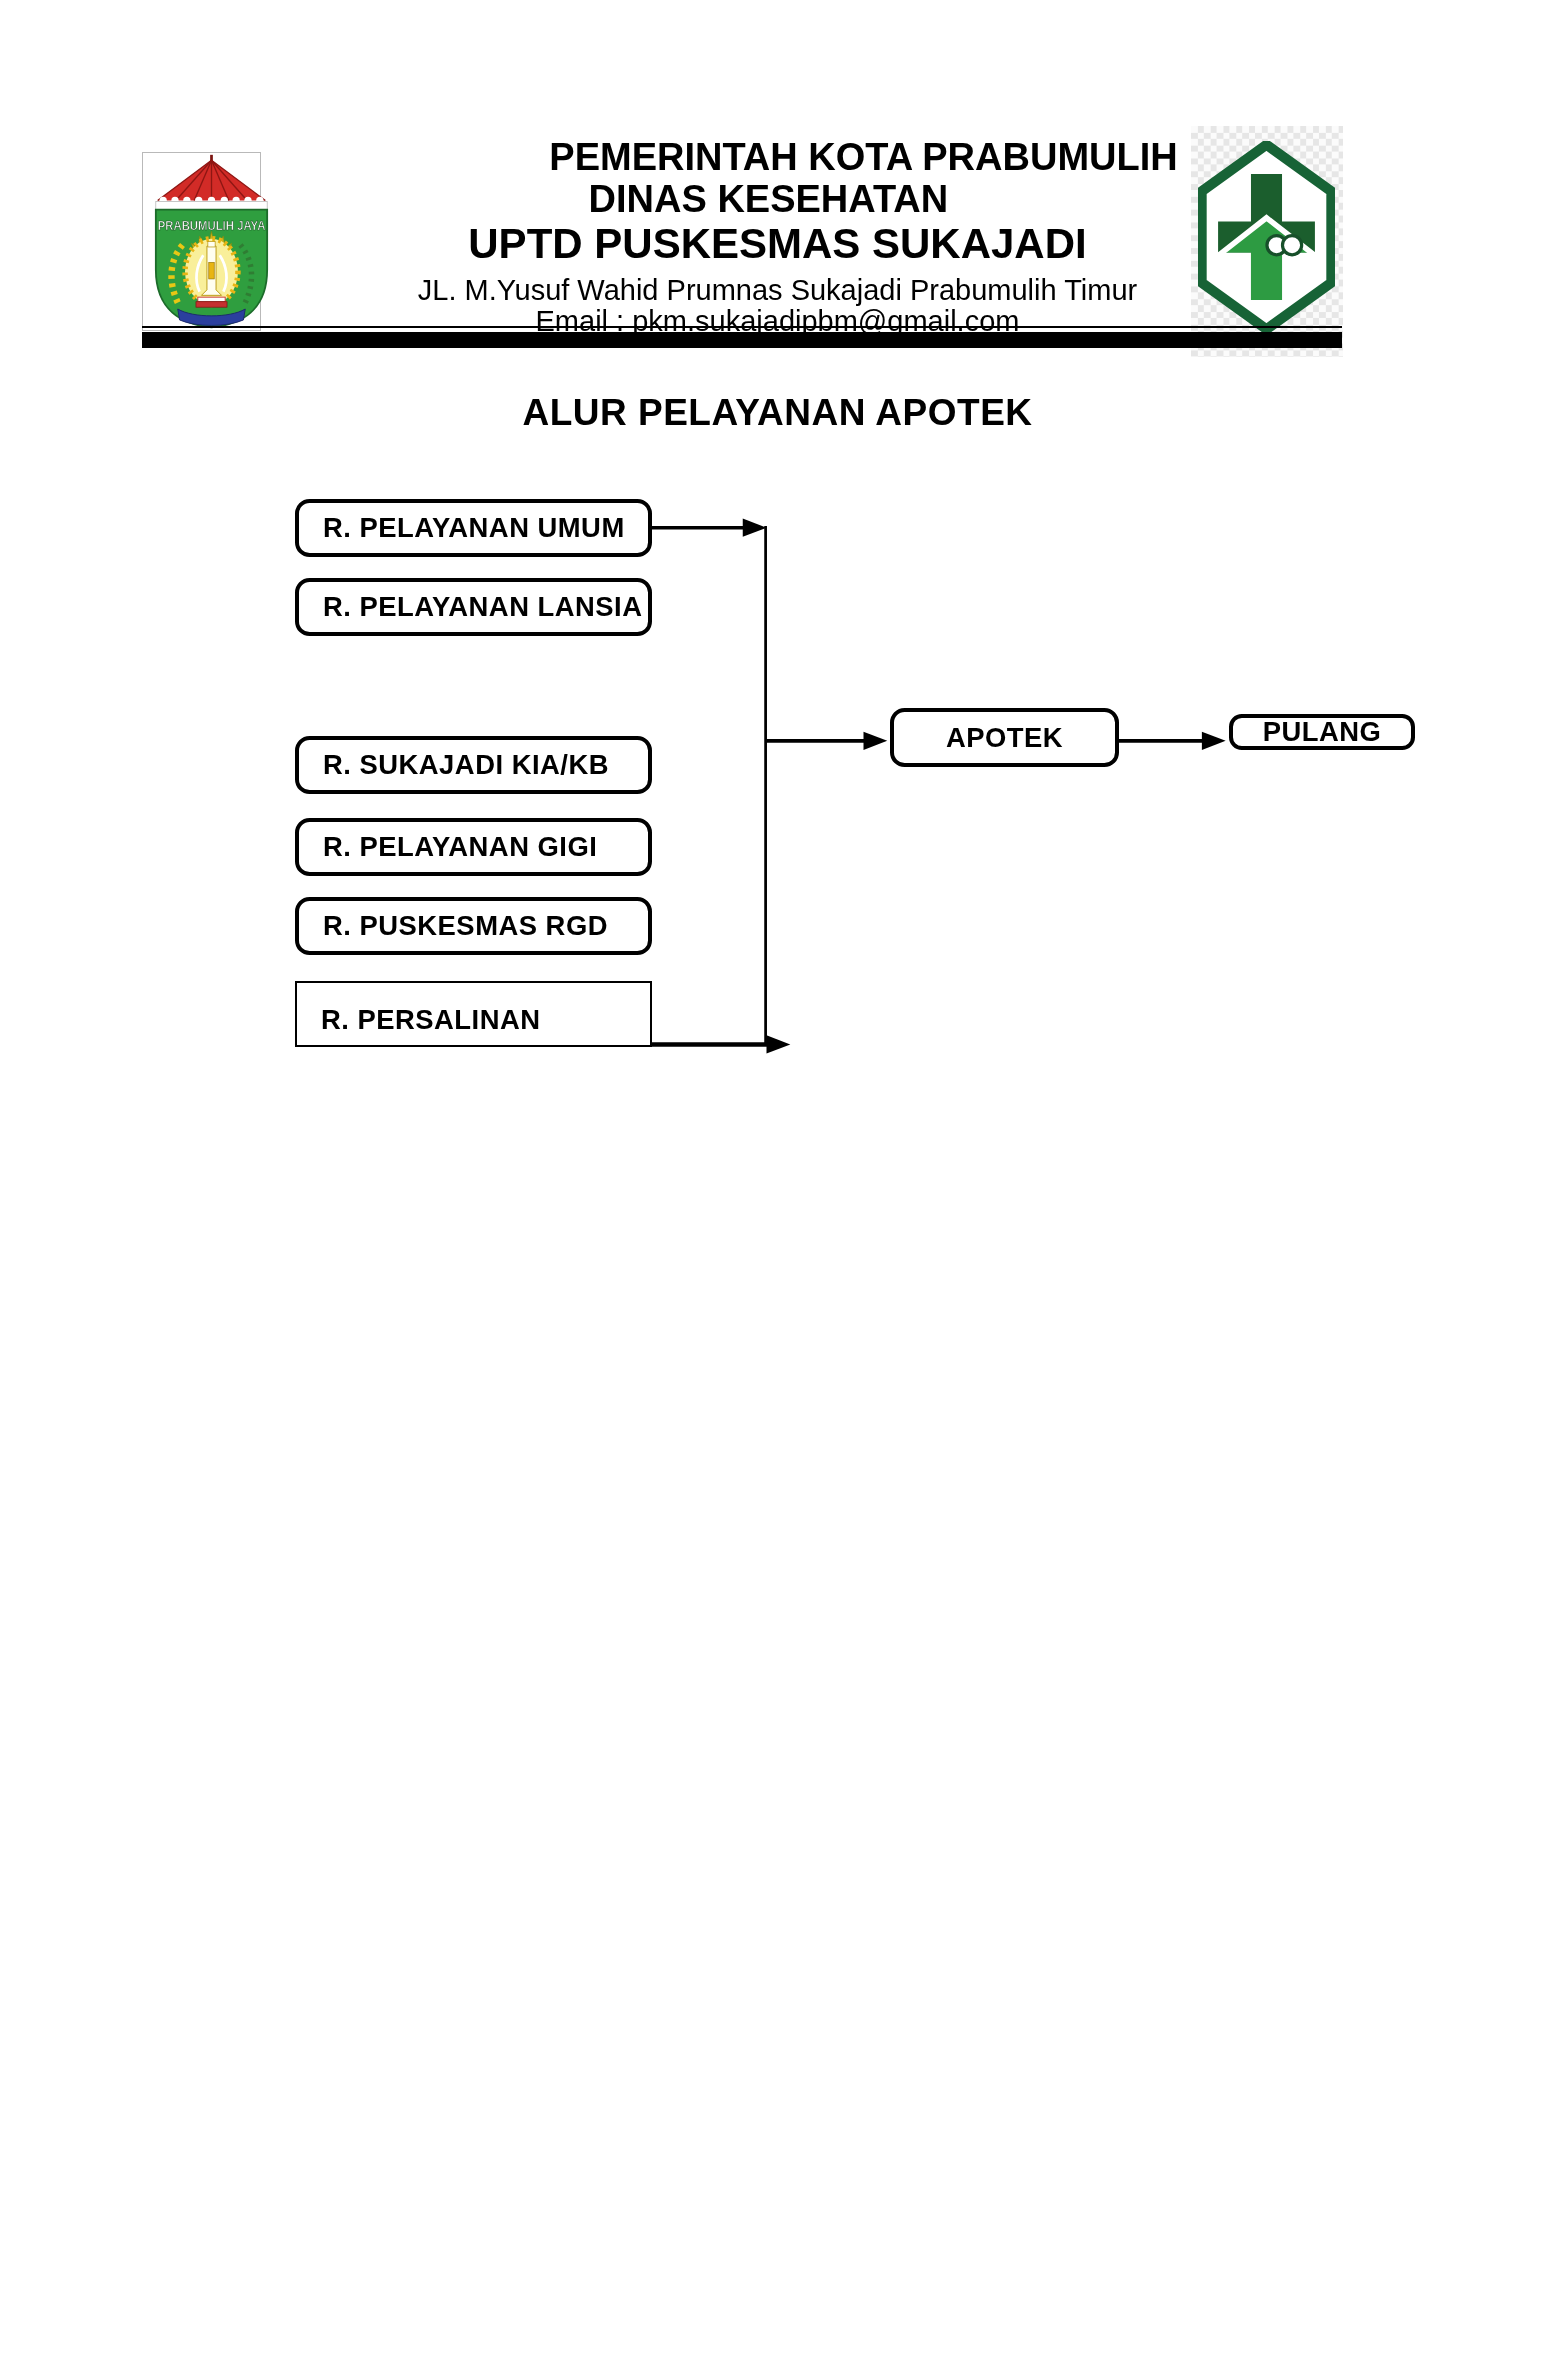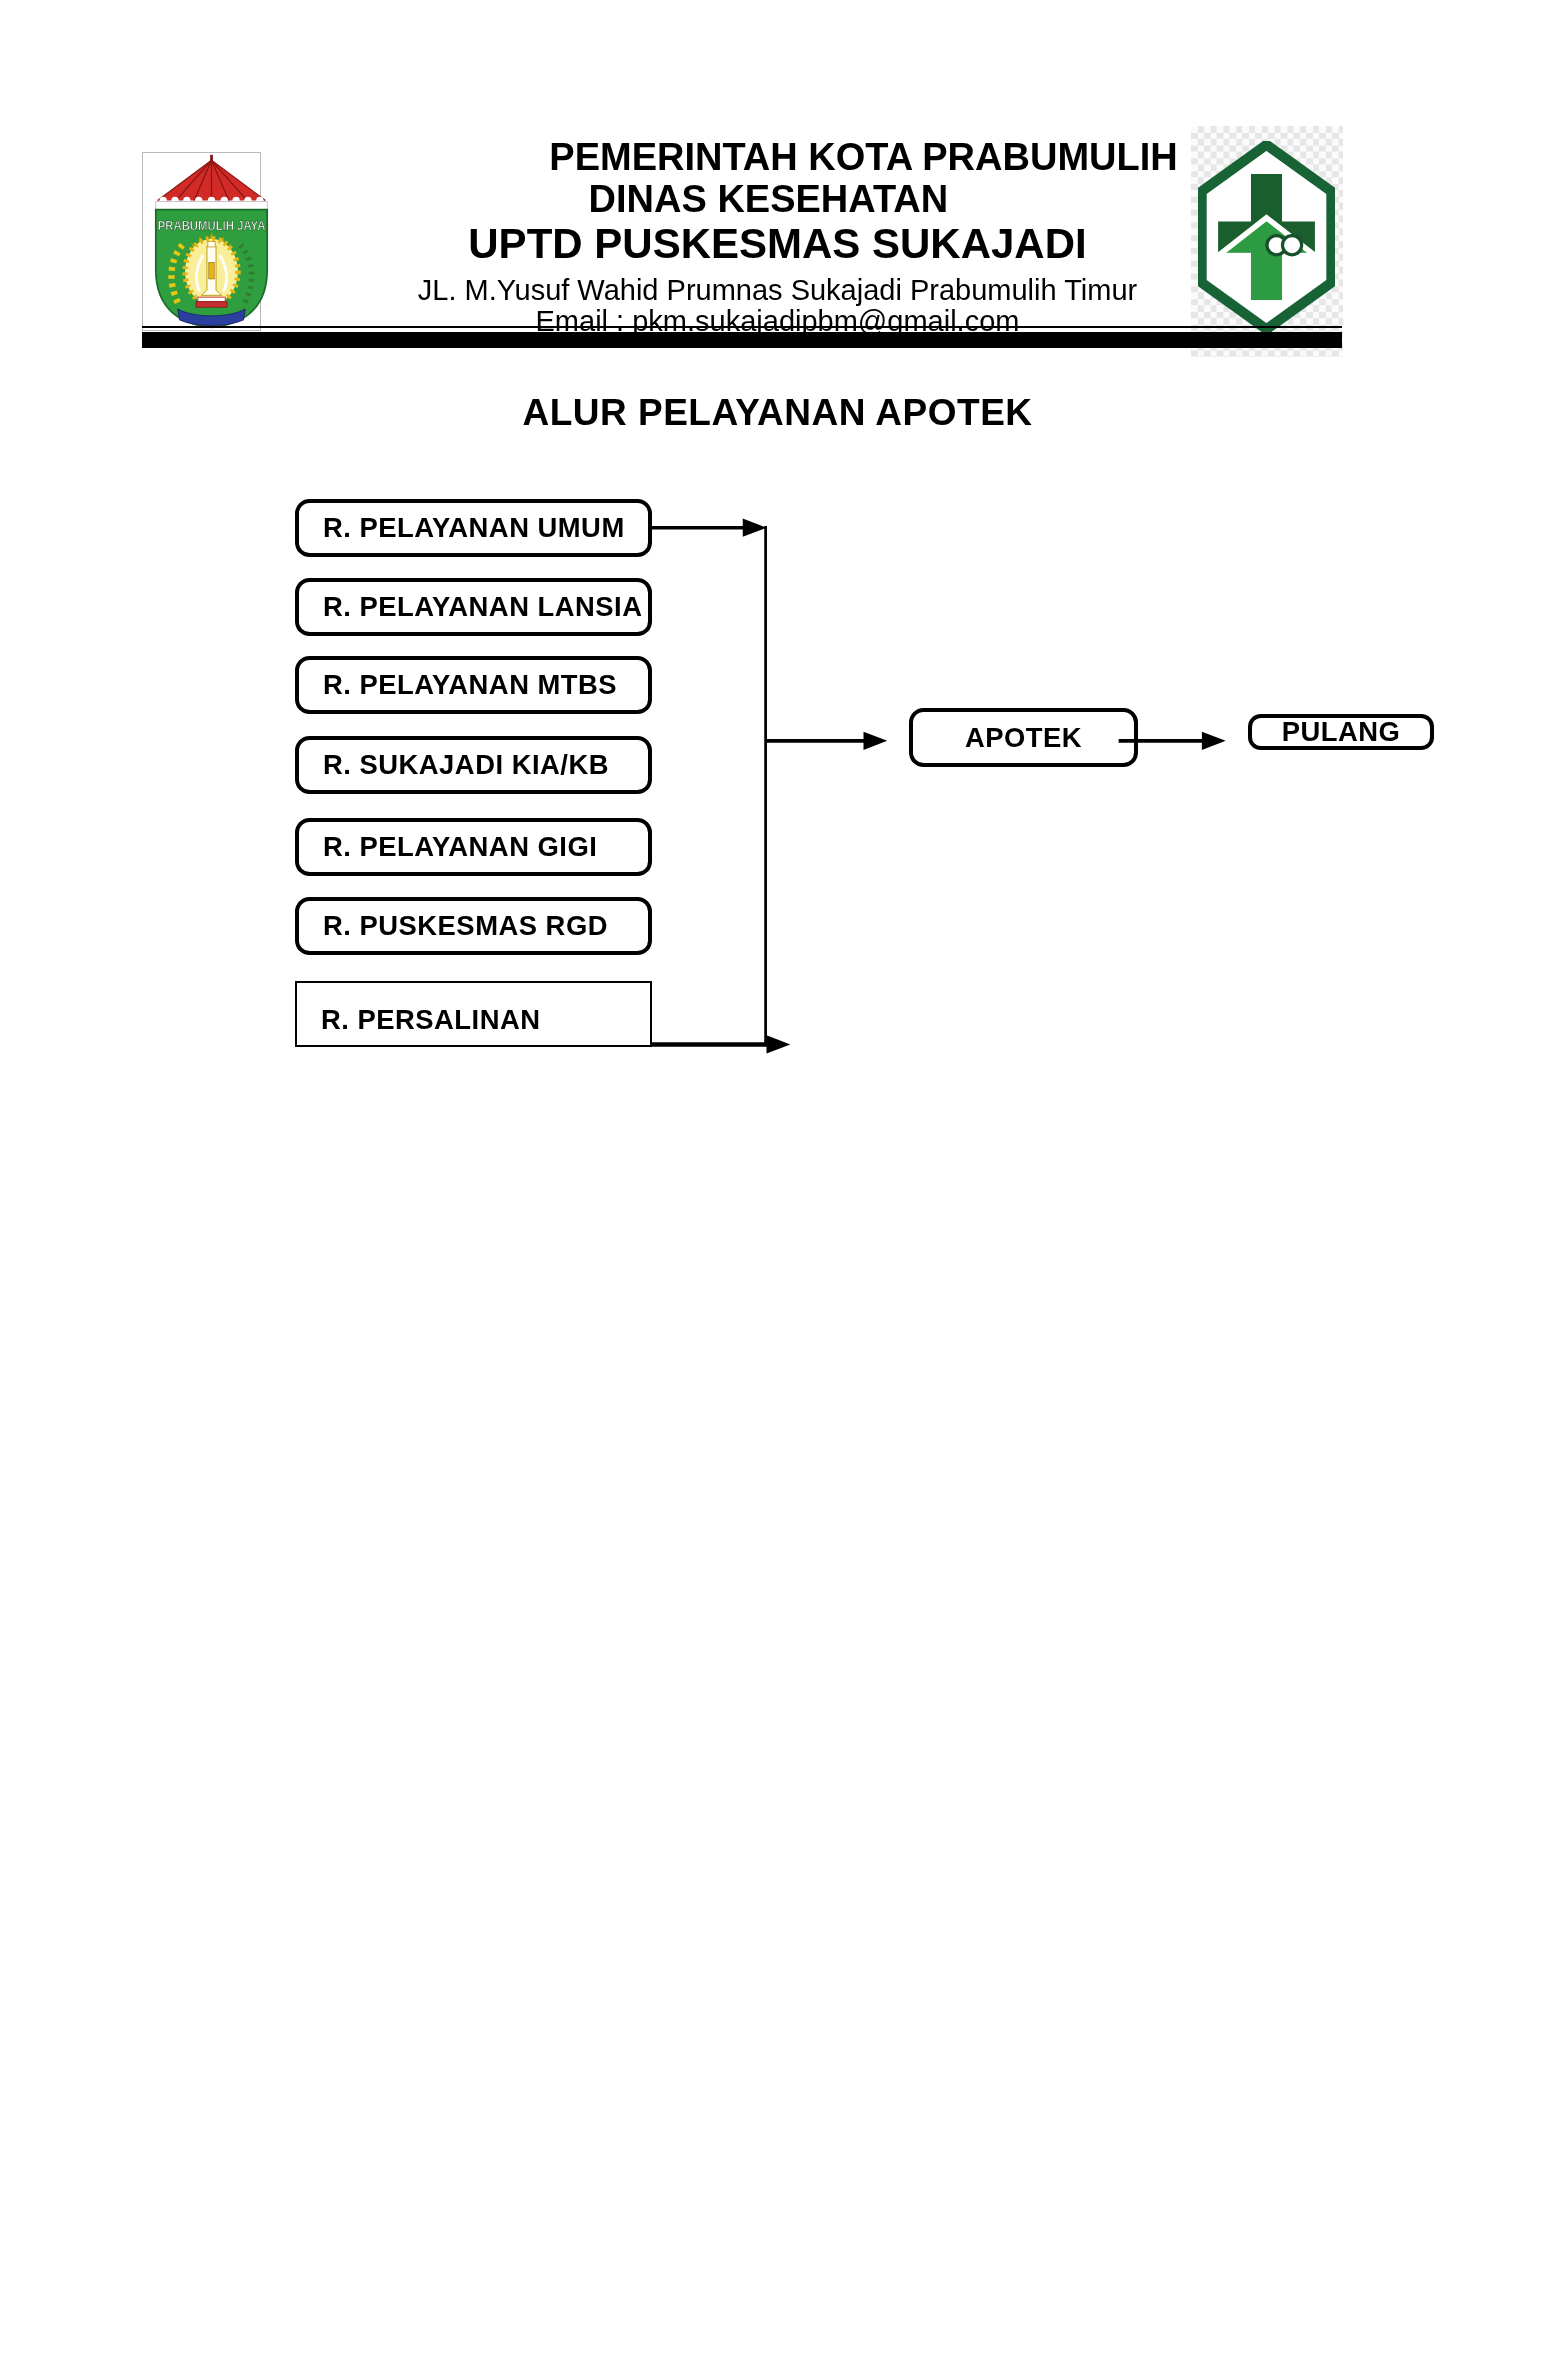--- a/index.html
+++ b/index.html
@@ -24,21 +24,21 @@
   .doc-title{position:absolute;left:0;top:392px;width:100%;text-align:center;
              font-weight:bold;font-size:37px;letter-spacing:0.5px;}
   
   .fbox{position:absolute;left:295px;width:357px;height:58px;background:#fff;
         border:4.6px solid #000;border-radius:14.6px;box-sizing:border-box;
         display:flex;align-items:center;padding-left:24px;
         font-weight:bold;font-size:27.4px;letter-spacing:0.5px;white-space:nowrap;}
   .fbox.sharp{border-width:2.7px;border-radius:0;height:66px;align-items:center;padding-top:11px;}
   .nbox{position:absolute;background:#fff;border:4.6px solid #000;border-radius:14.6px;
         box-sizing:border-box;display:flex;align-items:center;justify-content:center;
-        font-weight:bold;font-size:27.4px;letter-spacing:0.5px;margin-left:19px;}
+        font-weight:bold;font-size:27.4px;letter-spacing:0.5px;}
   .connectors{position:absolute;left:0;top:0;width:1555px;height:2377px;pointer-events:none;}
 </style>
 </head>
 <body>
 
 <div class="page">
 
   <div class="logo-left">
     <svg viewBox="0 0 150 194">
 
@@ -110,23 +110,20 @@
   <div class="rule-thick"></div>
 
   <div class="doc-title">ALUR PELAYANAN APOTEK</div>
 
   <div class="fbox" style="top:499px">
     <span>R. PELAYANAN UMUM</span>
   </div>
   <div class="fbox" style="top:578px">
     <span>R. PELAYANAN LANSIA</span>
   </div>
-  <div class="fbox" style="top:656px">
-    <span>R. PELAYANAN MTBS</span>
-  </div>
   <div class="fbox" style="top:736px">
     <span>R. SUKAJADI KIA/KB</span>
   </div>
   <div class="fbox" style="top:818px">
     <span>R. PELAYANAN GIGI</span>
   </div>
   <div class="fbox" style="top:897px">
     <span>R. PUSKESMAS RGD</span>
   </div>
   <div class="fbox sharp" style="top:981px">

